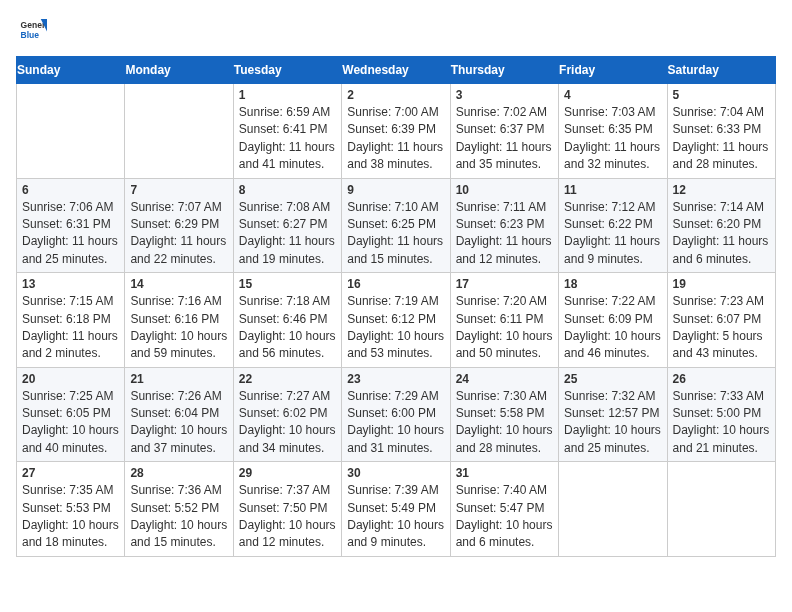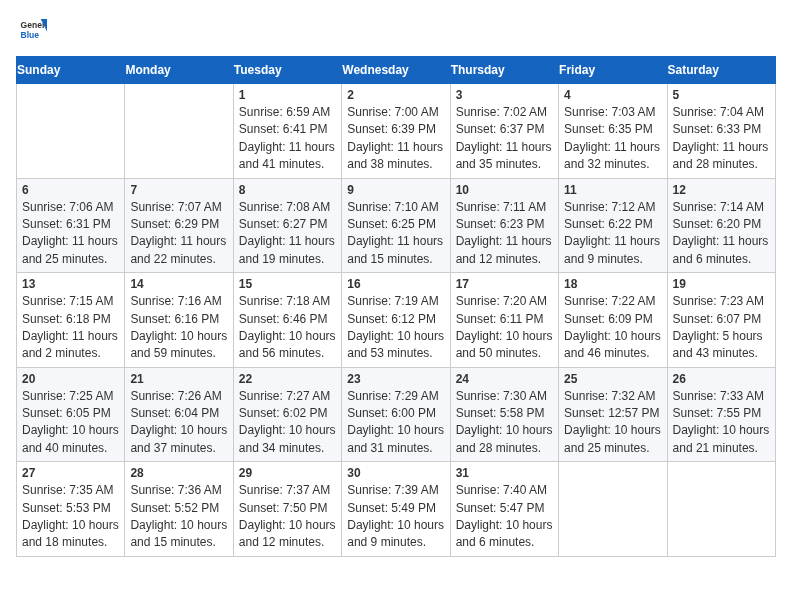--- a/index.html
+++ b/index.html
@@ -221,21 +221,21 @@
           <td>
             <span class="day-num">24</span>
             <div class="day-info"><span>Sunrise: 7:30 AM</span><br><span>Sunset: 5:58 PM</span><br><span>Daylight: 10 hours and 28 minutes.</span></div>
           </td>
           <td>
             <span class="day-num">25</span>
             <div class="day-info"><span>Sunrise: 7:32 AM</span><br><span>Sunset: 12:57 PM</span><br><span>Daylight: 10 hours and 25 minutes.</span></div>
           </td>
           <td>
             <span class="day-num">26</span>
-            <div class="day-info"><span>Sunrise: 7:33 AM</span><br><span>Sunset: 7:55 PM</span><br><span>Daylight: 10 hours and 21 minutes.</span></div>
+            <div class="day-info"><span>Sunrise: 7:33 AM</span><br><span>Sunset: 5:00 PM</span><br><span>Daylight: 10 hours and 21 minutes.</span></div>
           </td>
         </tr>
         <tr>
           <td>
             <span class="day-num">27</span>
             <div class="day-info"><span>Sunrise: 7:35 AM</span><br><span>Sunset: 5:53 PM</span><br><span>Daylight: 10 hours and 18 minutes.</span></div>
           </td>
           <td>
             <span class="day-num">28</span>
             <div class="day-info"><span>Sunrise: 7:36 AM</span><br><span>Sunset: 5:52 PM</span><br><span>Daylight: 10 hours and 15 minutes.</span></div>

